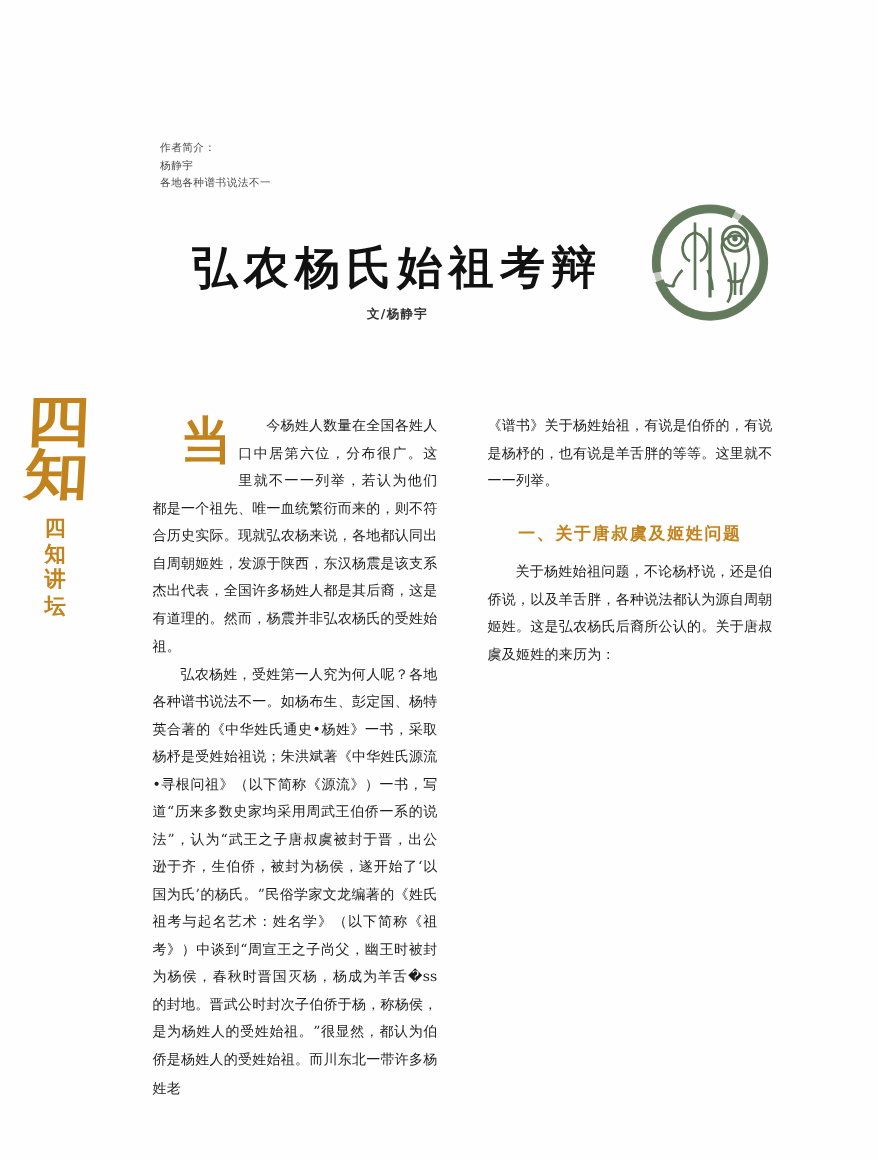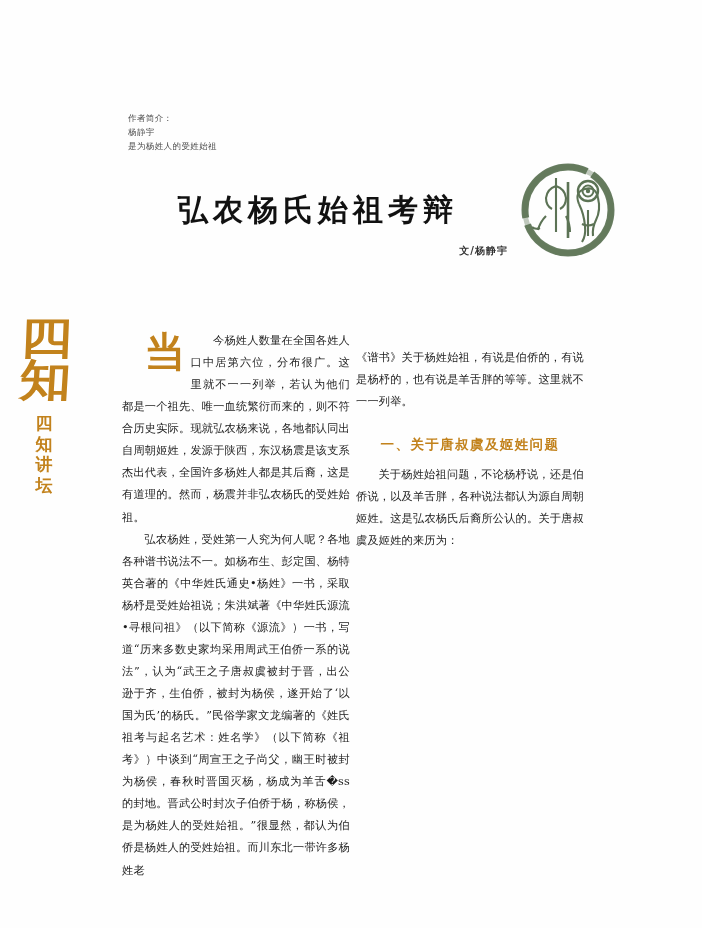--- a/index.html
+++ b/index.html
@@ -78,30 +78,30 @@
   .author-block div { white-space: nowrap; }
 
   .article-title {
     position: absolute;
     left: 128px;
     top: 190px;
     width: 380px;
     text-align: center;
     font-family: "DejaVu Serif", serif;
     font-weight: bold;
-    font-size: 30px;
+    font-size: 36px;
     letter-spacing: 5px;
     color: #111111;
   }
   .byline {
     position: absolute;
     left: 128px;
     top: 244px;
     width: 380px;
-    text-align: right;
+    text-align: center;
     font-family: "DejaVu Sans", sans-serif;
     font-weight: bold;
     font-size: 10px;
     letter-spacing: 1px;
     color: #333333;
   }
 
   
   .seal {
     position: absolute;
@@ -119,21 +119,21 @@
     width: 228px;
     font-family: "DejaVu Serif", serif;
     font-size: 11.2px;
     line-height: 1.97;
     text-align: justify;
     text-justify: inter-ideograph;
     color: #1d1d1d;
     letter-spacing: 0.2px;
   }
   .col-left  { left: 122px; }
-  .col-right { left: 356px; margin-top: 17px; }
+  .col-right { left: 390px; }
 
   .col p {
     margin: 0 0 0 0;
     text-indent: 2em;
   }
   .col p.no-indent { text-indent: 0; }
 
   
   .dropcap {
     float: left;
@@ -171,21 +171,21 @@
       <span>四</span>
       <span>知</span>
       <span>讲</span>
       <span>坛</span>
     </div>
   </div>
 
   <div class="author-block">
     <div>作者简介：</div>
     <div>杨静宇</div>
-    <div>是为杨姓人的受姓始祖</div>
+    <div>各地各种谱书说法不一</div>
   </div>
 
   <div class="article-title">弘农杨氏始祖考辩</div>
   <div class="byline">文/杨静宇</div>
 
   <div class="seal">
     <svg width="104" height="104" viewBox="0 0 104 104" aria-hidden="true">
       <g fill="none" stroke="#5C7355">
         <circle cx="52" cy="52" r="43" stroke-width="7" stroke-dasharray="120 7 95 6" opacity="0.92"></circle>
         <circle cx="52" cy="52" r="43" stroke-width="5" opacity="0.38"></circle>

